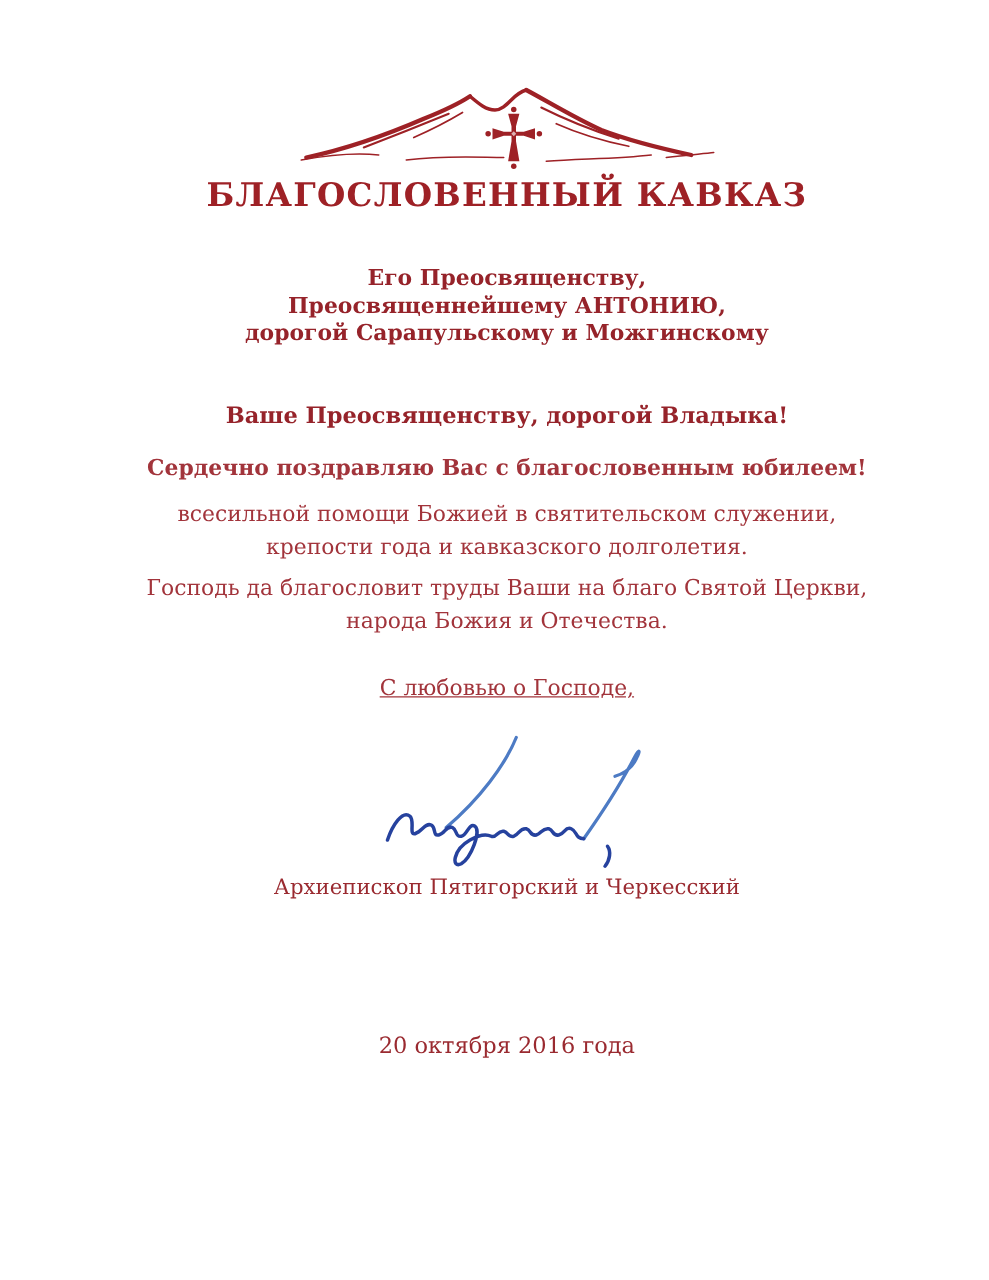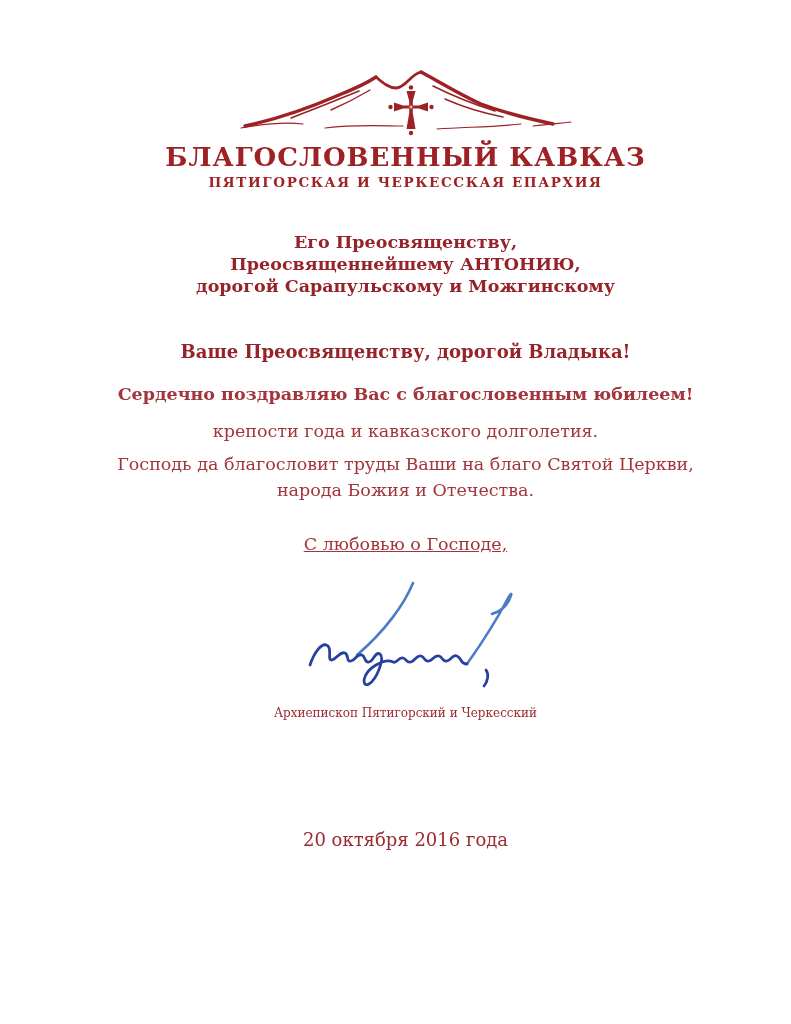--- a/index.html
+++ b/index.html
@@ -58,23 +58,22 @@
     font-size: 17.5px;
     line-height: 22px;
     text-decoration: underline;
   }
   .signature-wrap {
     margin-top: 12px;
     height: 125px;
   }
   .signature-svg { display: block; margin: 0 auto; transform: translateX(16px); }
   .signatory {
-    margin-top: 10px;
     color: #9A2A30;
-    font-size: 12px;
+    font-size: 17px;
     line-height: 22px;
   }
   .date-line {
     margin-top: 105px;
     color: #9A2A30;
     font-size: 18px;
     line-height: 22px;
   }
 </style>
 </head>
@@ -110,33 +109,33 @@
       <circle cx="178" cy="21.5" r="2.2"></circle>
       <circle cx="157.5" cy="41" r="2.2"></circle>
       <circle cx="198.5" cy="41" r="2.2"></circle>
       <circle cx="178" cy="67" r="2.2"></circle>
 
       <rect x="176.6" y="39.6" width="2.8" height="2.8" fill="#ffffff" opacity="0.65" transform="rotate(45 178 41)"></rect>
     </g>
   </svg>
 
   <div class="logo-title">БЛАГОСЛОВЕННЫЙ КАВКАЗ</div>
-  <div class="logo-subtitle">ПЯТИГОРСКАЯ И ЧЕРКЕССКАЯ ЕПАРХИЯ</div>
 
   <div class="addressee">
     <div>Его Преосвященству,</div>
     <div>Преосвященнейшему АНТОНИЮ,</div>
     <div>дорогой Сарапульскому и Можгинскому</div>
   </div>
 
   <div class="salutation">Ваше Преосвященству, дорогой Владыка!</div>
 
   <div class="para para-1">Сердечно поздравляю Вас с благословенным юбилеем!</div>
 
   <div class="para para-2">
+    <div>всесильной помощи Божией в святительском служении,</div>
     <div>крепости года и кавказского долголетия.</div>
   </div>
 
   <div class="para para-3">
     <div>Господь да благословит труды Ваши на благо Святой Церкви,</div>
     <div>народа Божия и Отечества.</div>
   </div>
 
   <div class="closing">С любовью о Господе,</div>
 

